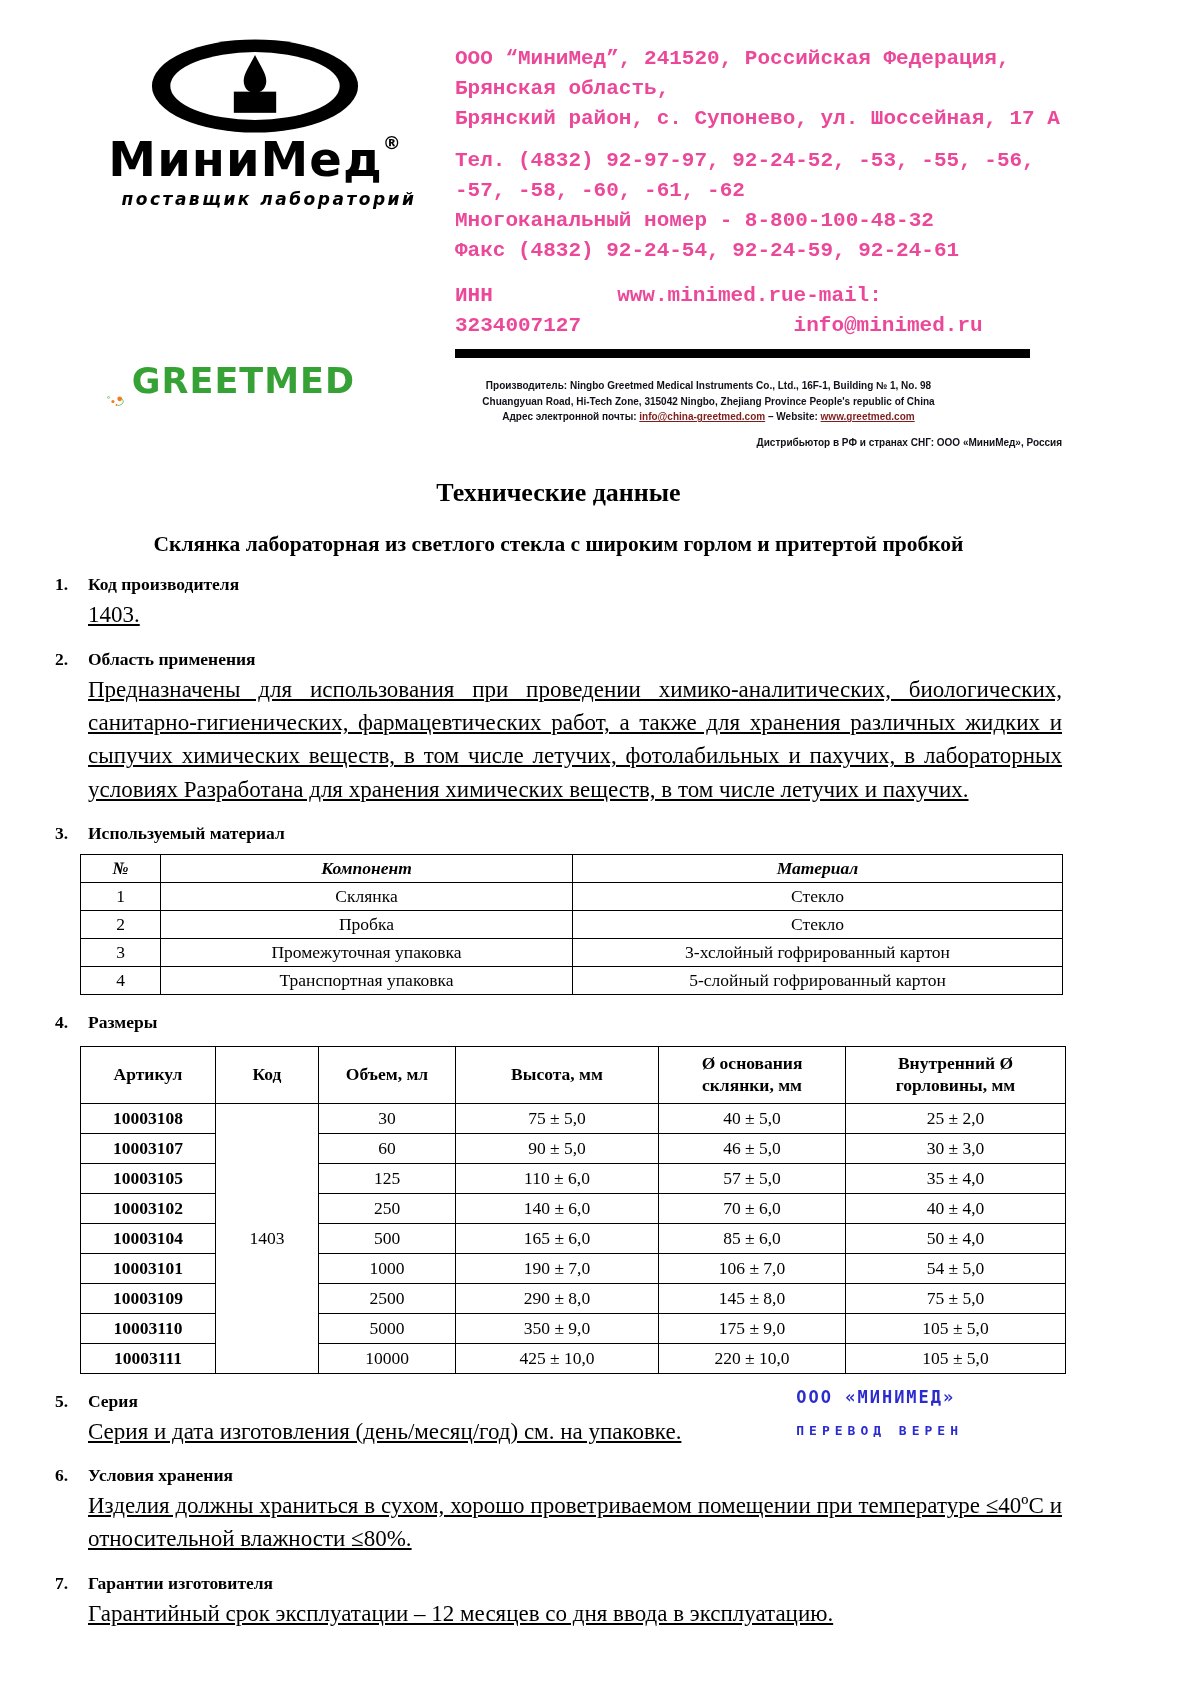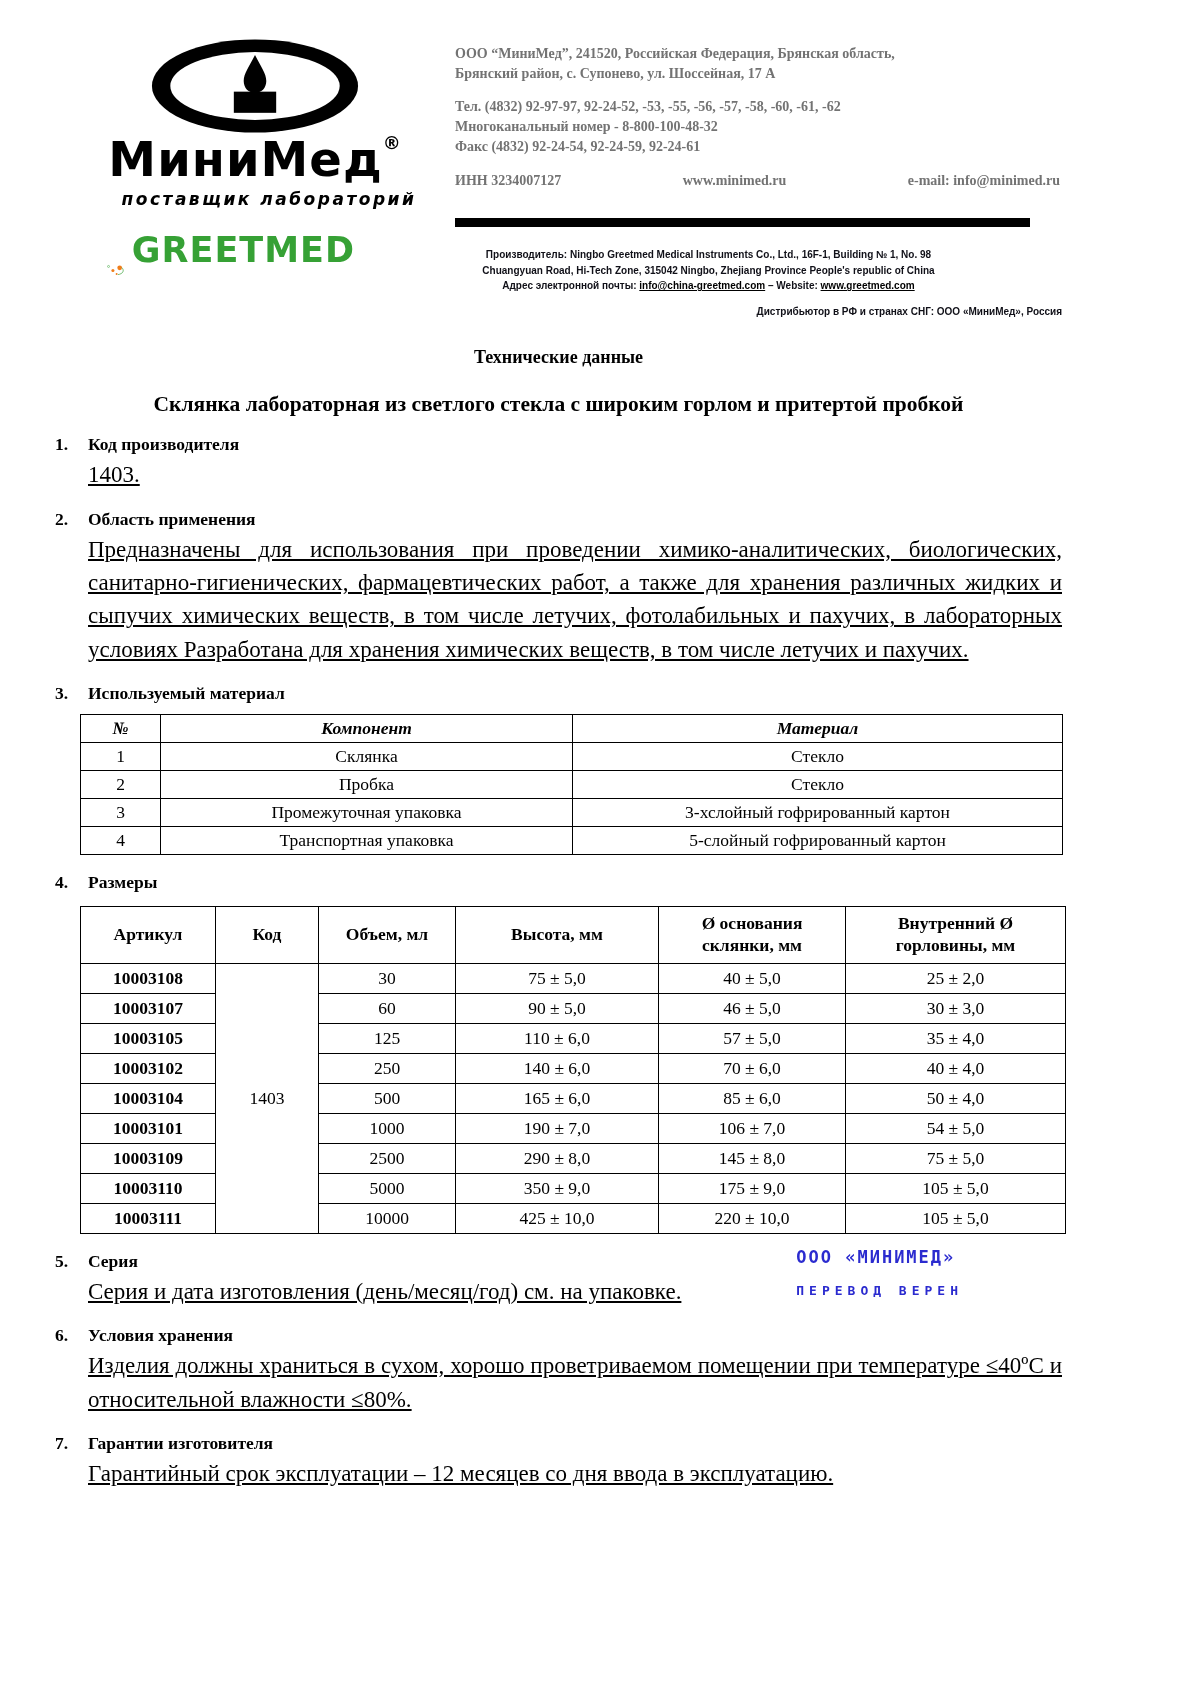--- a/index.html
+++ b/index.html
@@ -6,37 +6,37 @@
   body { background:#ffffff; }
   .page { position:relative; width:1200px; height:1697px; background:#fff;
           padding:36px 138px 0 55px; font-family:"Liberation Serif", serif; color:#000; }
 
   
   .header { display:flex; }
   .logo-col { width:400px; display:flex; flex-direction:column; align-items:center; padding-top:2px; }
   .brand-row { font-family:"DejaVu Sans", sans-serif; font-weight:bold; font-size:48px; line-height:1.05; letter-spacing:1px; white-space:nowrap; }
   .reg { font-size:18px; vertical-align:top; }
   .tagline { font-family:"DejaVu Sans", sans-serif; font-weight:bold; font-style:italic; font-size:17px; letter-spacing:2.5px; margin-top:5px; white-space:nowrap;margin-left:28px; }
-  .info-col { flex:1; font-family:Liberation Serif, serif; font-weight:bold; font-size:14px; line-height:1.42; padding-top:8px; color:#737373; }
+  .info-col { flex:1; font-family:Liberation Mono, monospace; font-weight:bold; font-size:21px; line-height:1.42; padding-top:8px; color:#ec4899; }
   .h-gap { height:13px; }
   .inn-row { display:flex; justify-content:space-between; padding-right:2px; margin-top:2px; }
 
   .black-bar { height:9px; background:#000; width:575px; margin:9px 0 10px 400px; }
 
   
   .producer { display:flex; margin-top:2px; }
   .greetmed { width:300px; display:flex; align-items:flex-start; padding-left:38px; }
   .greetmed-text { font-family:"DejaVu Sans", sans-serif; font-weight:bold; font-size:35px; color:#36a135; letter-spacing:1px; line-height:1; margin-top:-4px; }
   .producer-text { flex:1; text-align:center; font-family:"Liberation Sans", sans-serif; font-weight:bold; font-size:10px; line-height:1.55; padding-top:10px; color:#101018; }
   .p-line span, .p-line a { white-space:pre-wrap; }
   .p-line.dist { margin-top:10px;text-align:right; }
-  .link { color:#000000; text-decoration:underline; cursor:pointer; font-weight:bold; }
-
-  
-  .doc-title { text-align:center; font-weight:bold; font-size:18px; margin-top:28px; }
+  .link { color:#7f1d1d; text-decoration:underline; cursor:pointer; font-weight:bold; }
+
+  
+  .doc-title { text-align:center; font-weight:bold; font-size:26px; margin-top:28px; }
   .doc-subtitle { text-align:center; font-weight:bold; font-size:21.5px; margin-top:24px; }
 
   
   .section { margin-top:17px; }
   .sec-head { display:flex; font-weight:bold; font-size:17.5px; }
   .sec-num { width:33px; flex:0 0 33px; }
   .sec-body { margin-left:33px; font-size:23px; line-height:1.45; margin-top:3px;text-decoration:underline; }
   .just { text-align:justify; }
 
   

